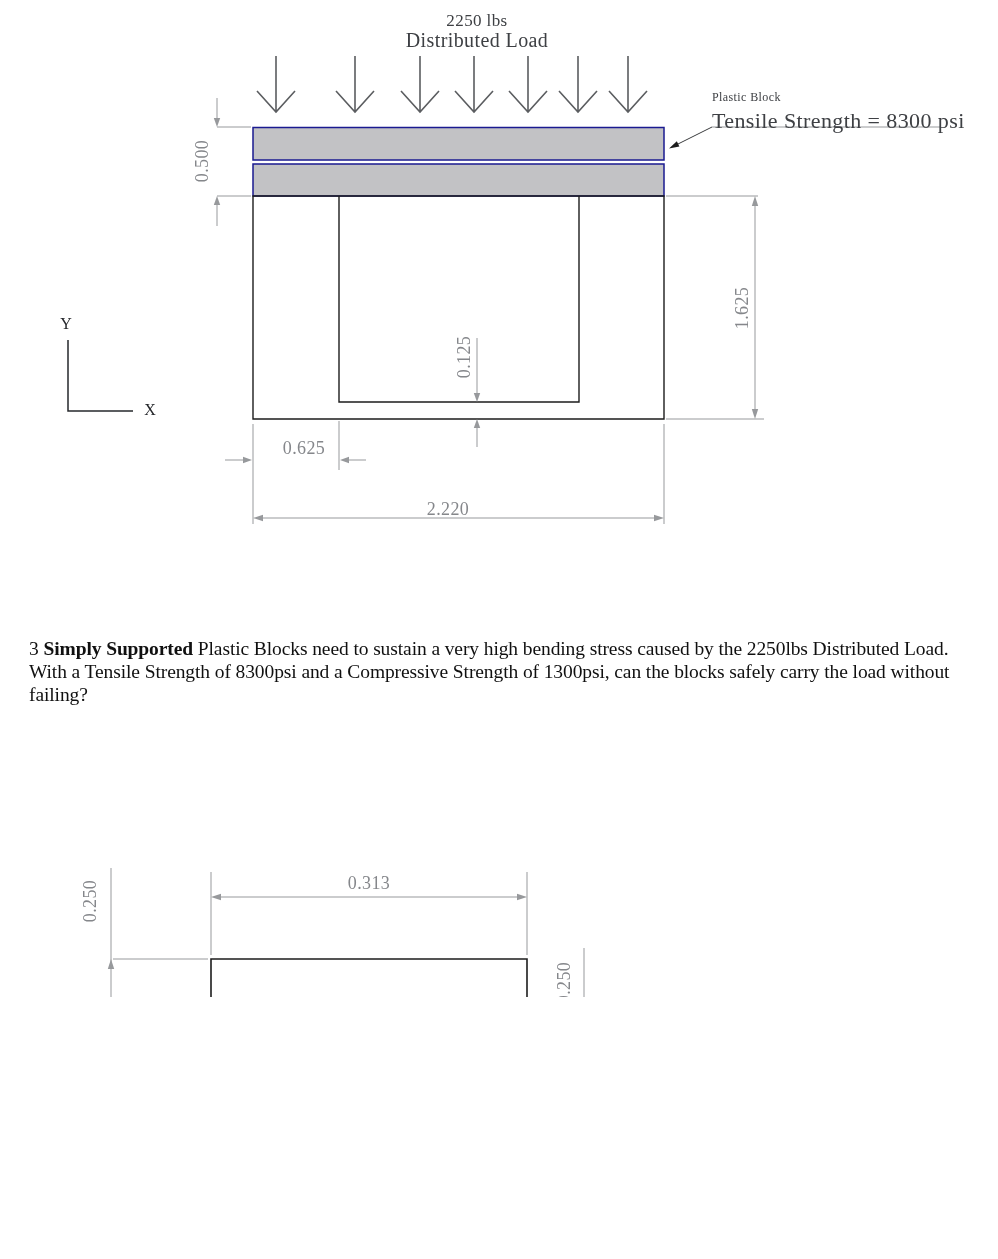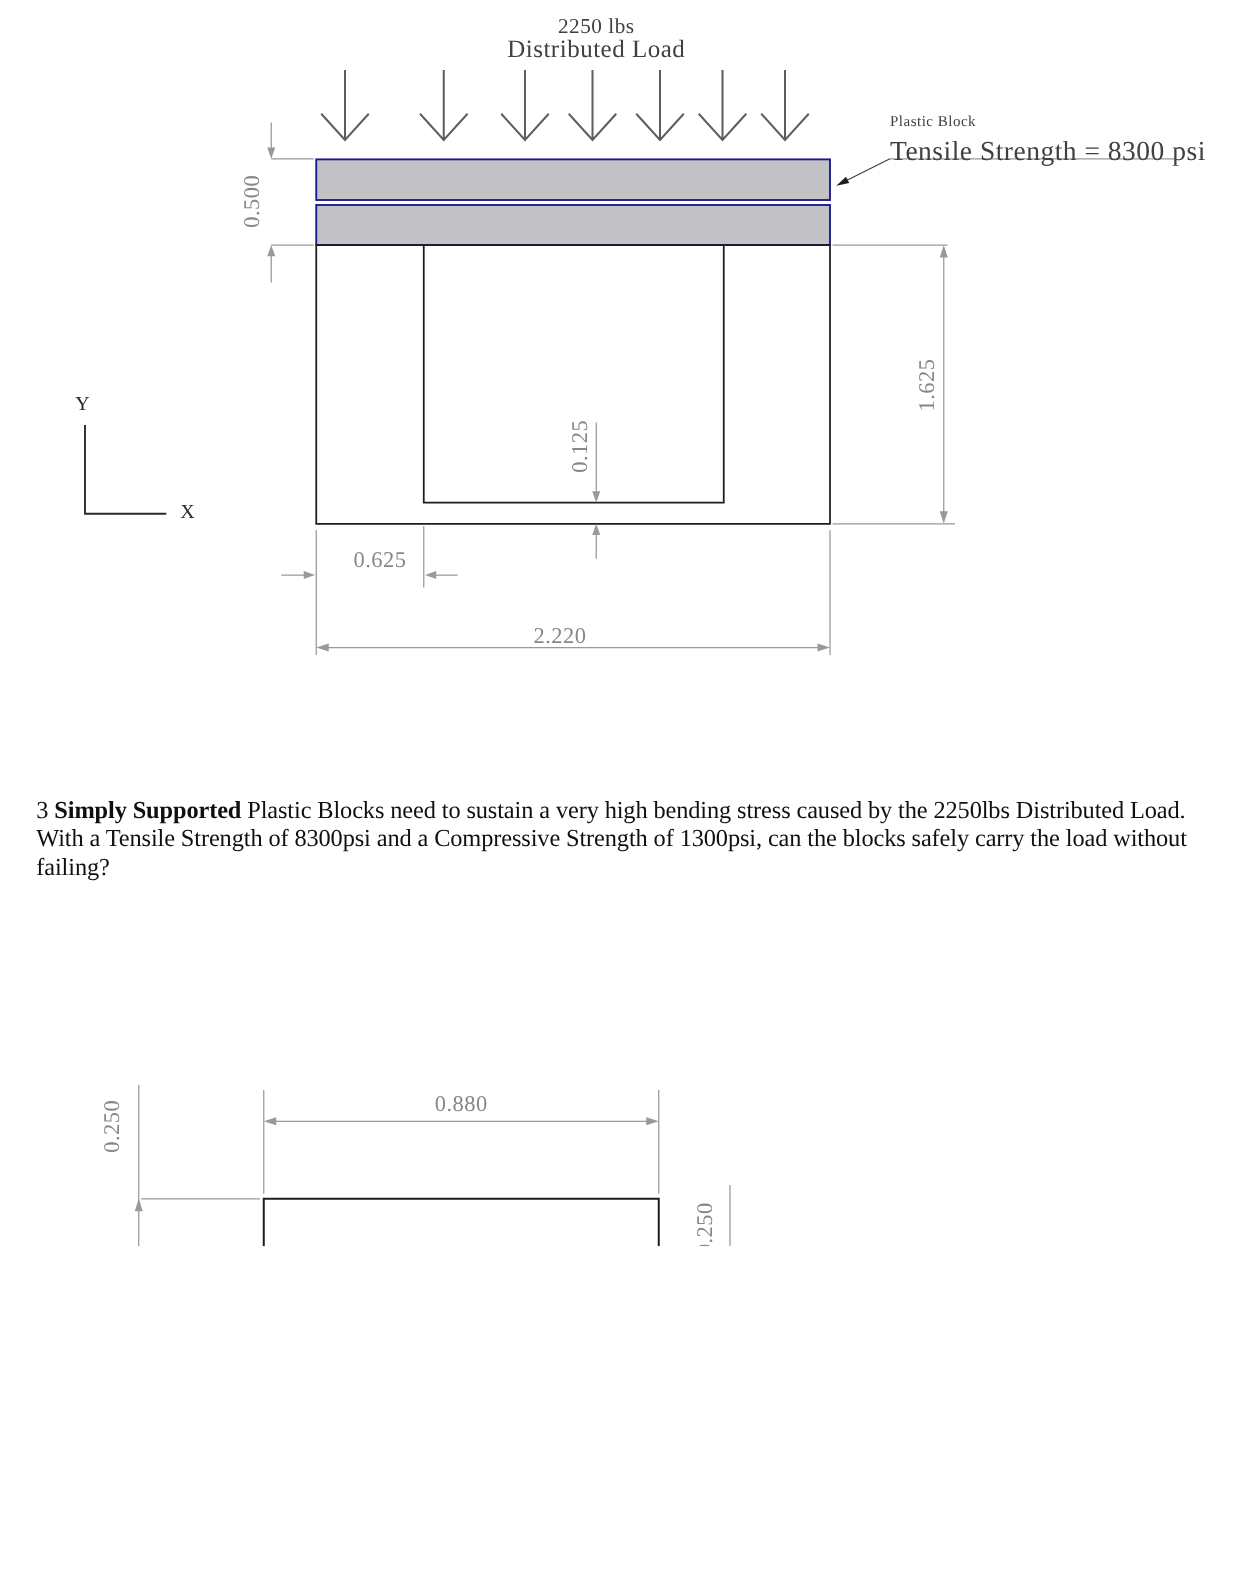--- a/index.html
+++ b/index.html
@@ -112,18 +112,18 @@
   <div class="lbl rot" style="left:464px;top:357px;">0.125</div>
   <div class="lbl ctr" style="left:304px;top:448px;">0.625</div>
   <div class="lbl ctr" style="left:448px;top:509px;">2.220</div>
 
   <div class="axis ctr" style="left:66px;top:324px;">Y</div>
   <div class="axis ctr" style="left:150px;top:410px;">X</div>
 
   <div class="para"><span>3 </span><b>Simply Supported</b><span> Plastic Blocks need to sustain a very high bending stress caused by the 2250lbs Distributed Load. With a Tensile Strength of 8300psi and a Compressive Strength of 1300psi, can the blocks safely carry the load without failing?</span></div>
 
 
-  <div class="lbl ctr" style="left:369px;top:883px;">0.880</div>
+  <div class="lbl ctr" style="left:369px;top:883px;">0.313</div>
   <div class="lbl rot" style="left:90px;top:901px;">0.250</div>
   <div class="lbl rot" style="left:564px;top:983px;">0.250</div>
   <div class="lbl ctr" style="left:370px;top:1178px;margin-left:18px;">0.450</div>
 
 </div>
 
 </body></html>

